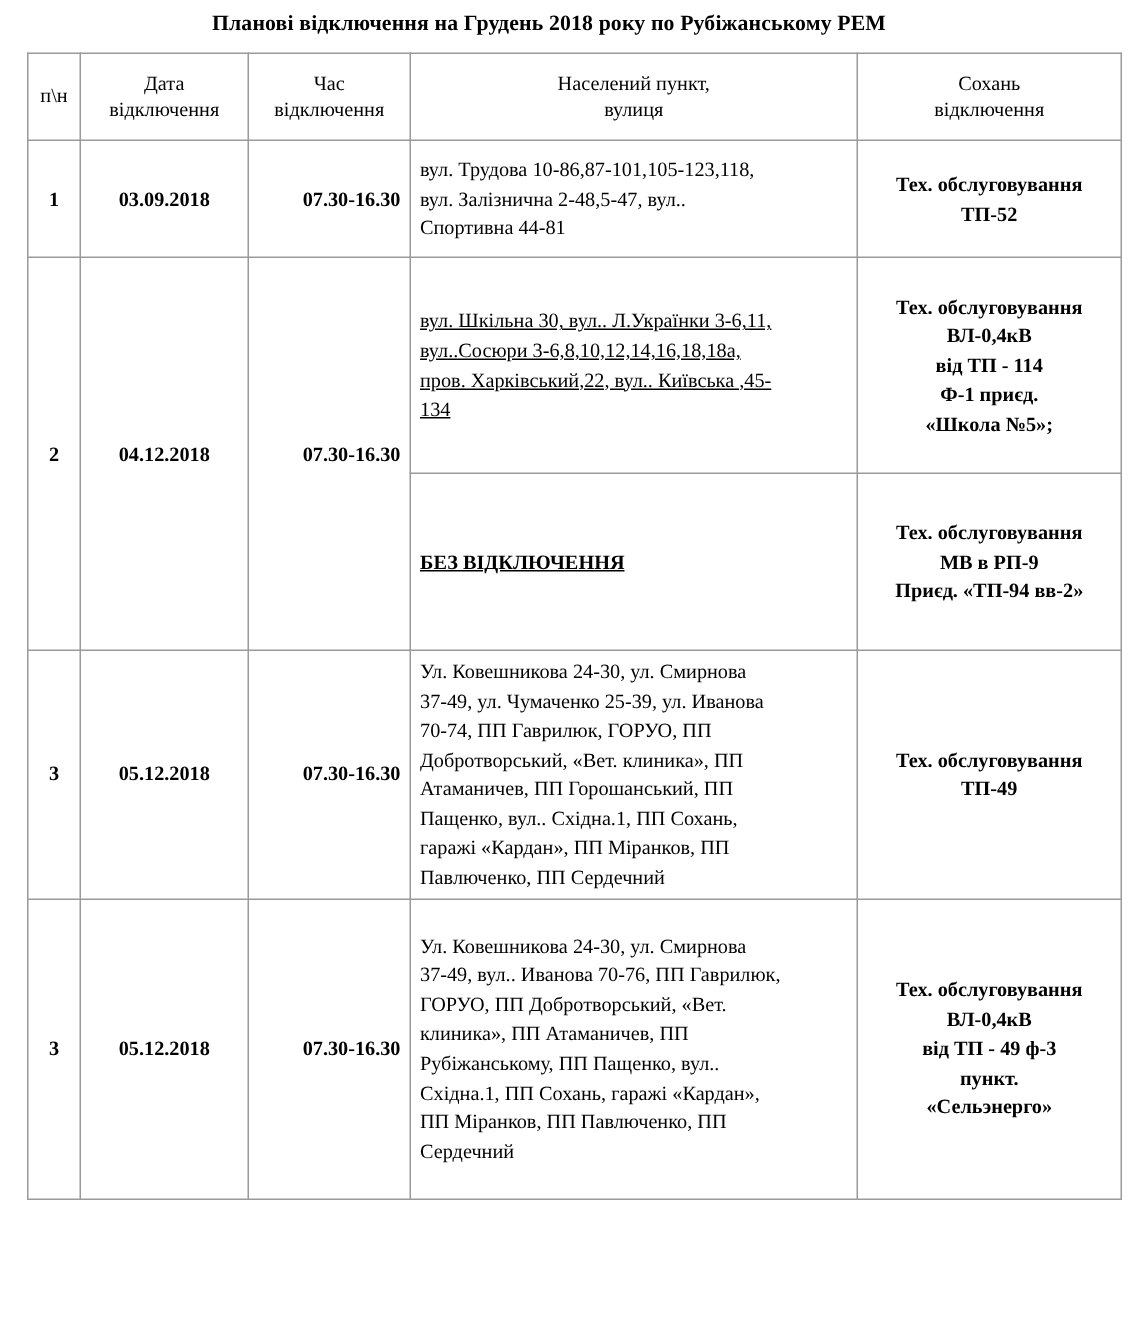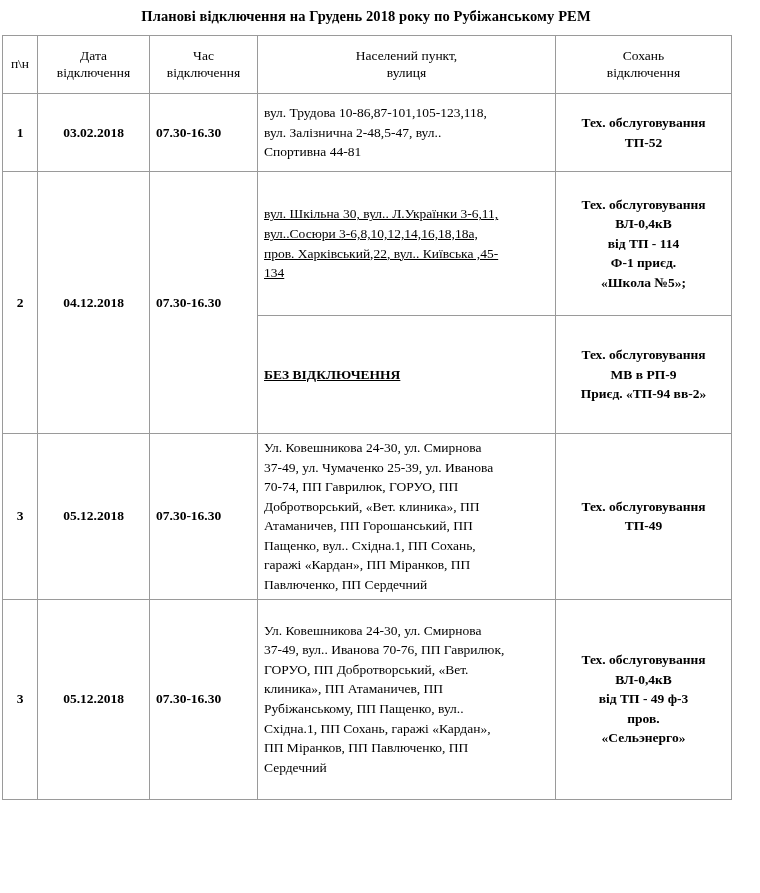--- a/index.html
+++ b/index.html
@@ -25,21 +25,21 @@
     font-weight: bold;
     font-size: 14.5px;
     font-family: "Liberation Serif", serif;
     padding-top: 8px;
     padding-bottom: 10px;
     letter-spacing: 0.1px;
   }
   table.outage-table {
     border-collapse: collapse;
     width: 729px;
-    margin-left: 2px;
+    margin-left: 18px;
     table-layout: fixed;
   }
   table.outage-table th,
   table.outage-table td {
     border: 1px solid #9a9a9a;
     font-size: 13.5px;
     font-family: "Liberation Serif", serif;
     vertical-align: middle;
     padding: 4px 6px;
     box-sizing: border-box;
@@ -60,21 +60,21 @@
     text-align: center;
     font-weight: bold;
     font-size: 13.5px;
   }
   td.c-date {
     text-align: center;
     font-weight: bold;
     font-size: 13.5px;
   }
   td.c-time {
-    text-align: left;
+    text-align: right;
     font-weight: bold;
     font-size: 13.5px;
   }
   td.c-place {
     text-align: left;
     line-height: 1.45;
     padding: 8px 8px 8px 8px;
   }
   td.c-reason {
     text-align: center;
@@ -130,21 +130,21 @@
         <th>
           <span>Сохань</span><br>
           <span>відключення</span>
         </th>
       </tr>
     </thead>
     <tbody>
 
       <tr class="r1">
         <td class="c-num">1</td>
-        <td class="c-date">03.02.2018</td>
+        <td class="c-date">03.09.2018</td>
         <td class="c-time">07.30-16.30</td>
         <td class="c-place">
           <div>вул. Трудова 10-86,87-101,105-123,118,</div>
           <div>вул. Залізнична 2-48,5-47, вул..</div>
           <div>Спортивна 44-81</div>
         </td>
         <td class="c-reason">
           <div>Тех. обслуговування</div>
           <div>ТП-52</div>
         </td>
@@ -211,21 +211,21 @@
           <div>клиника», ПП Атаманичев, ПП</div>
           <div>Рубіжанському, ПП Пащенко, вул..</div>
           <div>Східна.1, ПП Сохань, гаражі «Кардан»,</div>
           <div>ПП Міранков, ПП Павлюченко, ПП</div>
           <div>Сердечний</div>
         </td>
         <td class="c-reason">
           <div>Тех. обслуговування</div>
           <div>ВЛ-0,4кВ</div>
           <div>від ТП - 49 ф-3</div>
-          <div>пров.</div>
+          <div>пункт.</div>
           <div>«Сельэнерго»</div>
         </td>
       </tr>
 
     </tbody>
   </table>
 
 </div>
 
 </body></html>

